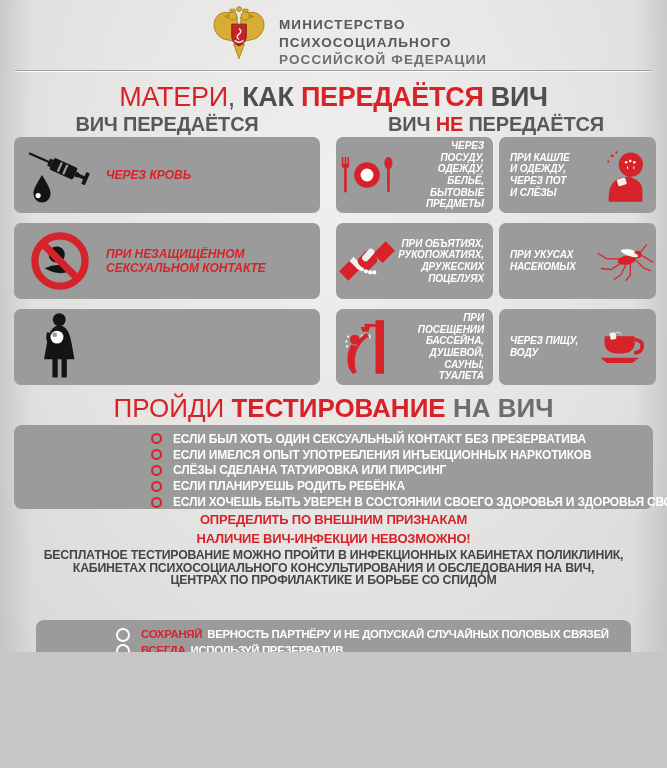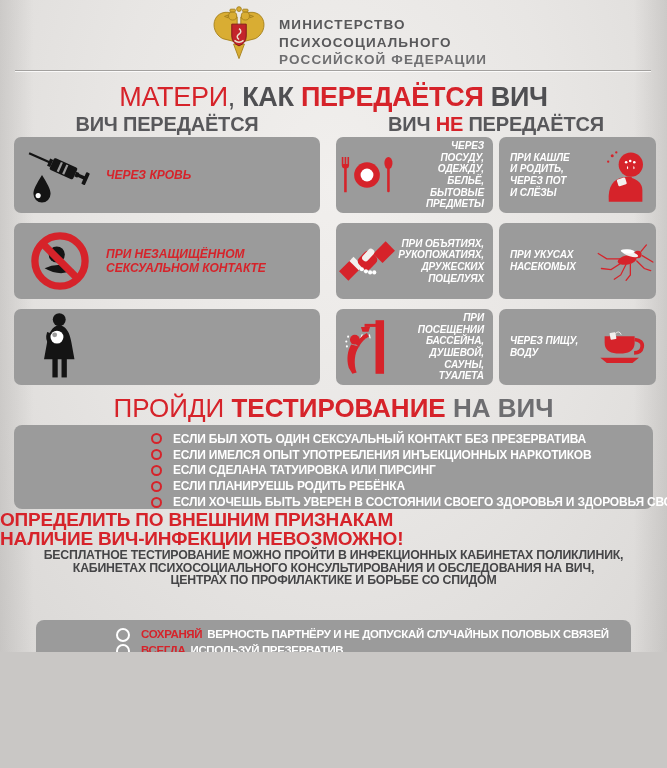--- a/index.html
+++ b/index.html
@@ -42,21 +42,21 @@
   .rcardB .rtext{flex:1; text-align:left; padding-left:11px;}
   .rcardB .iconbox{width:62px; flex:0 0 62px;}
   
   .test-title{left:0; top:393px; width:100%; text-align:center; font-size:26px; font-weight:700; color:#6e6e71;}
   .test-box{left:14px; top:425px; width:639px; height:84px; background:#9b9b9b; border-radius:8px;
             box-sizing:border-box; padding:6px 8px 0 126px;}
   .test-item{display:flex; align-items:center; height:15.8px; white-space:nowrap;margin-left:11px;}
   .ring-red{width:7px; height:7px; border:2px solid #d6232a; border-radius:50%; flex:0 0 7px; margin-right:11px;}
   .test-item .txt{font-size:12px; font-weight:700; color:#fff; letter-spacing:-.2px;}
   
-  .warn{left:0; top:511px; width:100%; text-align:left; font-size:19px; font-weight:700;
+  .warn{left:0; top:511px; width:100%; text-align:center; font-size:13px; font-weight:700;
         color:#d6232a; line-height:18.5px; letter-spacing:-.2px;}
   .info{left:0; top:549px; width:100%; text-align:center; font-size:12.3px; font-weight:700;
         color:#454547; line-height:12.6px; white-space:pre-line; letter-spacing:-.2px;}
   
   .rules-title{left:0; top:587px; width:100%; text-align:center; font-size:24.5px; font-weight:700; color:#656568;}
   .rules-box{left:36px; top:620px; width:595px; height:111px; background:#9b9b9b; border-radius:8px;
              box-sizing:border-box; padding:8px 6px 0 80px;}
   .rule-item{display:flex; align-items:flex-start; height:16.4px; white-space:nowrap;}
   .ring-white{width:10px; height:10px; border:2.5px solid #fff; border-radius:50%; flex:0 0 10px; margin-right:11px;}
   .rule-item .txt{font-size:11.5px; font-weight:700; color:#fff; letter-spacing:-.35px;}
@@ -181,21 +181,21 @@
     <div class="rtext">ЧЕРЕЗ
 ПОСУДУ,
 ОДЕЖДУ,
 БЕЛЬЁ,
 БЫТОВЫЕ
 ПРЕДМЕТЫ</div>
   </div>
 
   <div class="abs card rcardB row1">
     <div class="rtext">ПРИ КАШЛЕ
-И РОДИТЬ,
+И ОДЕЖДУ,
 ЧЕРЕЗ ПОТ
 И СЛЁЗЫ</div>
     <div class="iconbox">
       <svg viewBox="0 0 100 92" width="58" height="58">
         <path d="M22,92 C20,66 30,52 48,50 C66,48 80,58 80,72 L80,92 Z" fill="#d6232a"></path>
         <circle cx="60" cy="28" r="21" fill="#d6232a"></circle>
         <circle cx="52" cy="24" r="2.2" fill="#fff"></circle>
           <circle cx="59" cy="22" r="2.2" fill="#fff"></circle>
           <circle cx="66" cy="24" r="2.2" fill="#fff"></circle>
         <path d="M54,30 q-1.5,5 0,6 q3,-1 0,-6" fill="#fff"></path>
@@ -300,21 +300,21 @@
     <div class="test-item">
       <span class="ring-red"></span>
       <span class="txt">ЕСЛИ БЫЛ ХОТЬ ОДИН СЕКСУАЛЬНЫЙ КОНТАКТ БЕЗ ПРЕЗЕРВАТИВА</span>
     </div>
     <div class="test-item">
       <span class="ring-red"></span>
       <span class="txt">ЕСЛИ ИМЕЛСЯ ОПЫТ УПОТРЕБЛЕНИЯ ИНЪЕКЦИОННЫХ НАРКОТИКОВ</span>
     </div>
     <div class="test-item">
       <span class="ring-red"></span>
-      <span class="txt">ЕСЛИ СДЕЛАНА ТАТУИРОВКА ИЛИ ПИРСИНГ</span>
+      <span class="txt">СЛЁЗЫ СДЕЛАНА ТАТУИРОВКА ИЛИ ПИРСИНГ</span>
     </div>
     <div class="test-item">
       <span class="ring-red"></span>
       <span class="txt">ЕСЛИ ПЛАНИРУЕШЬ РОДИТЬ РЕБЁНКА</span>
     </div>
     <div class="test-item">
       <span class="ring-red"></span>
       <span class="txt">ЕСЛИ ХОЧЕШЬ БЫТЬ УВЕРЕН В СОСТОЯНИИ СВОЕГО ЗДОРОВЬЯ И ЗДОРОВЬЯ СВОИХ БЛИЗКИХ</span>
     </div>
   </div>

